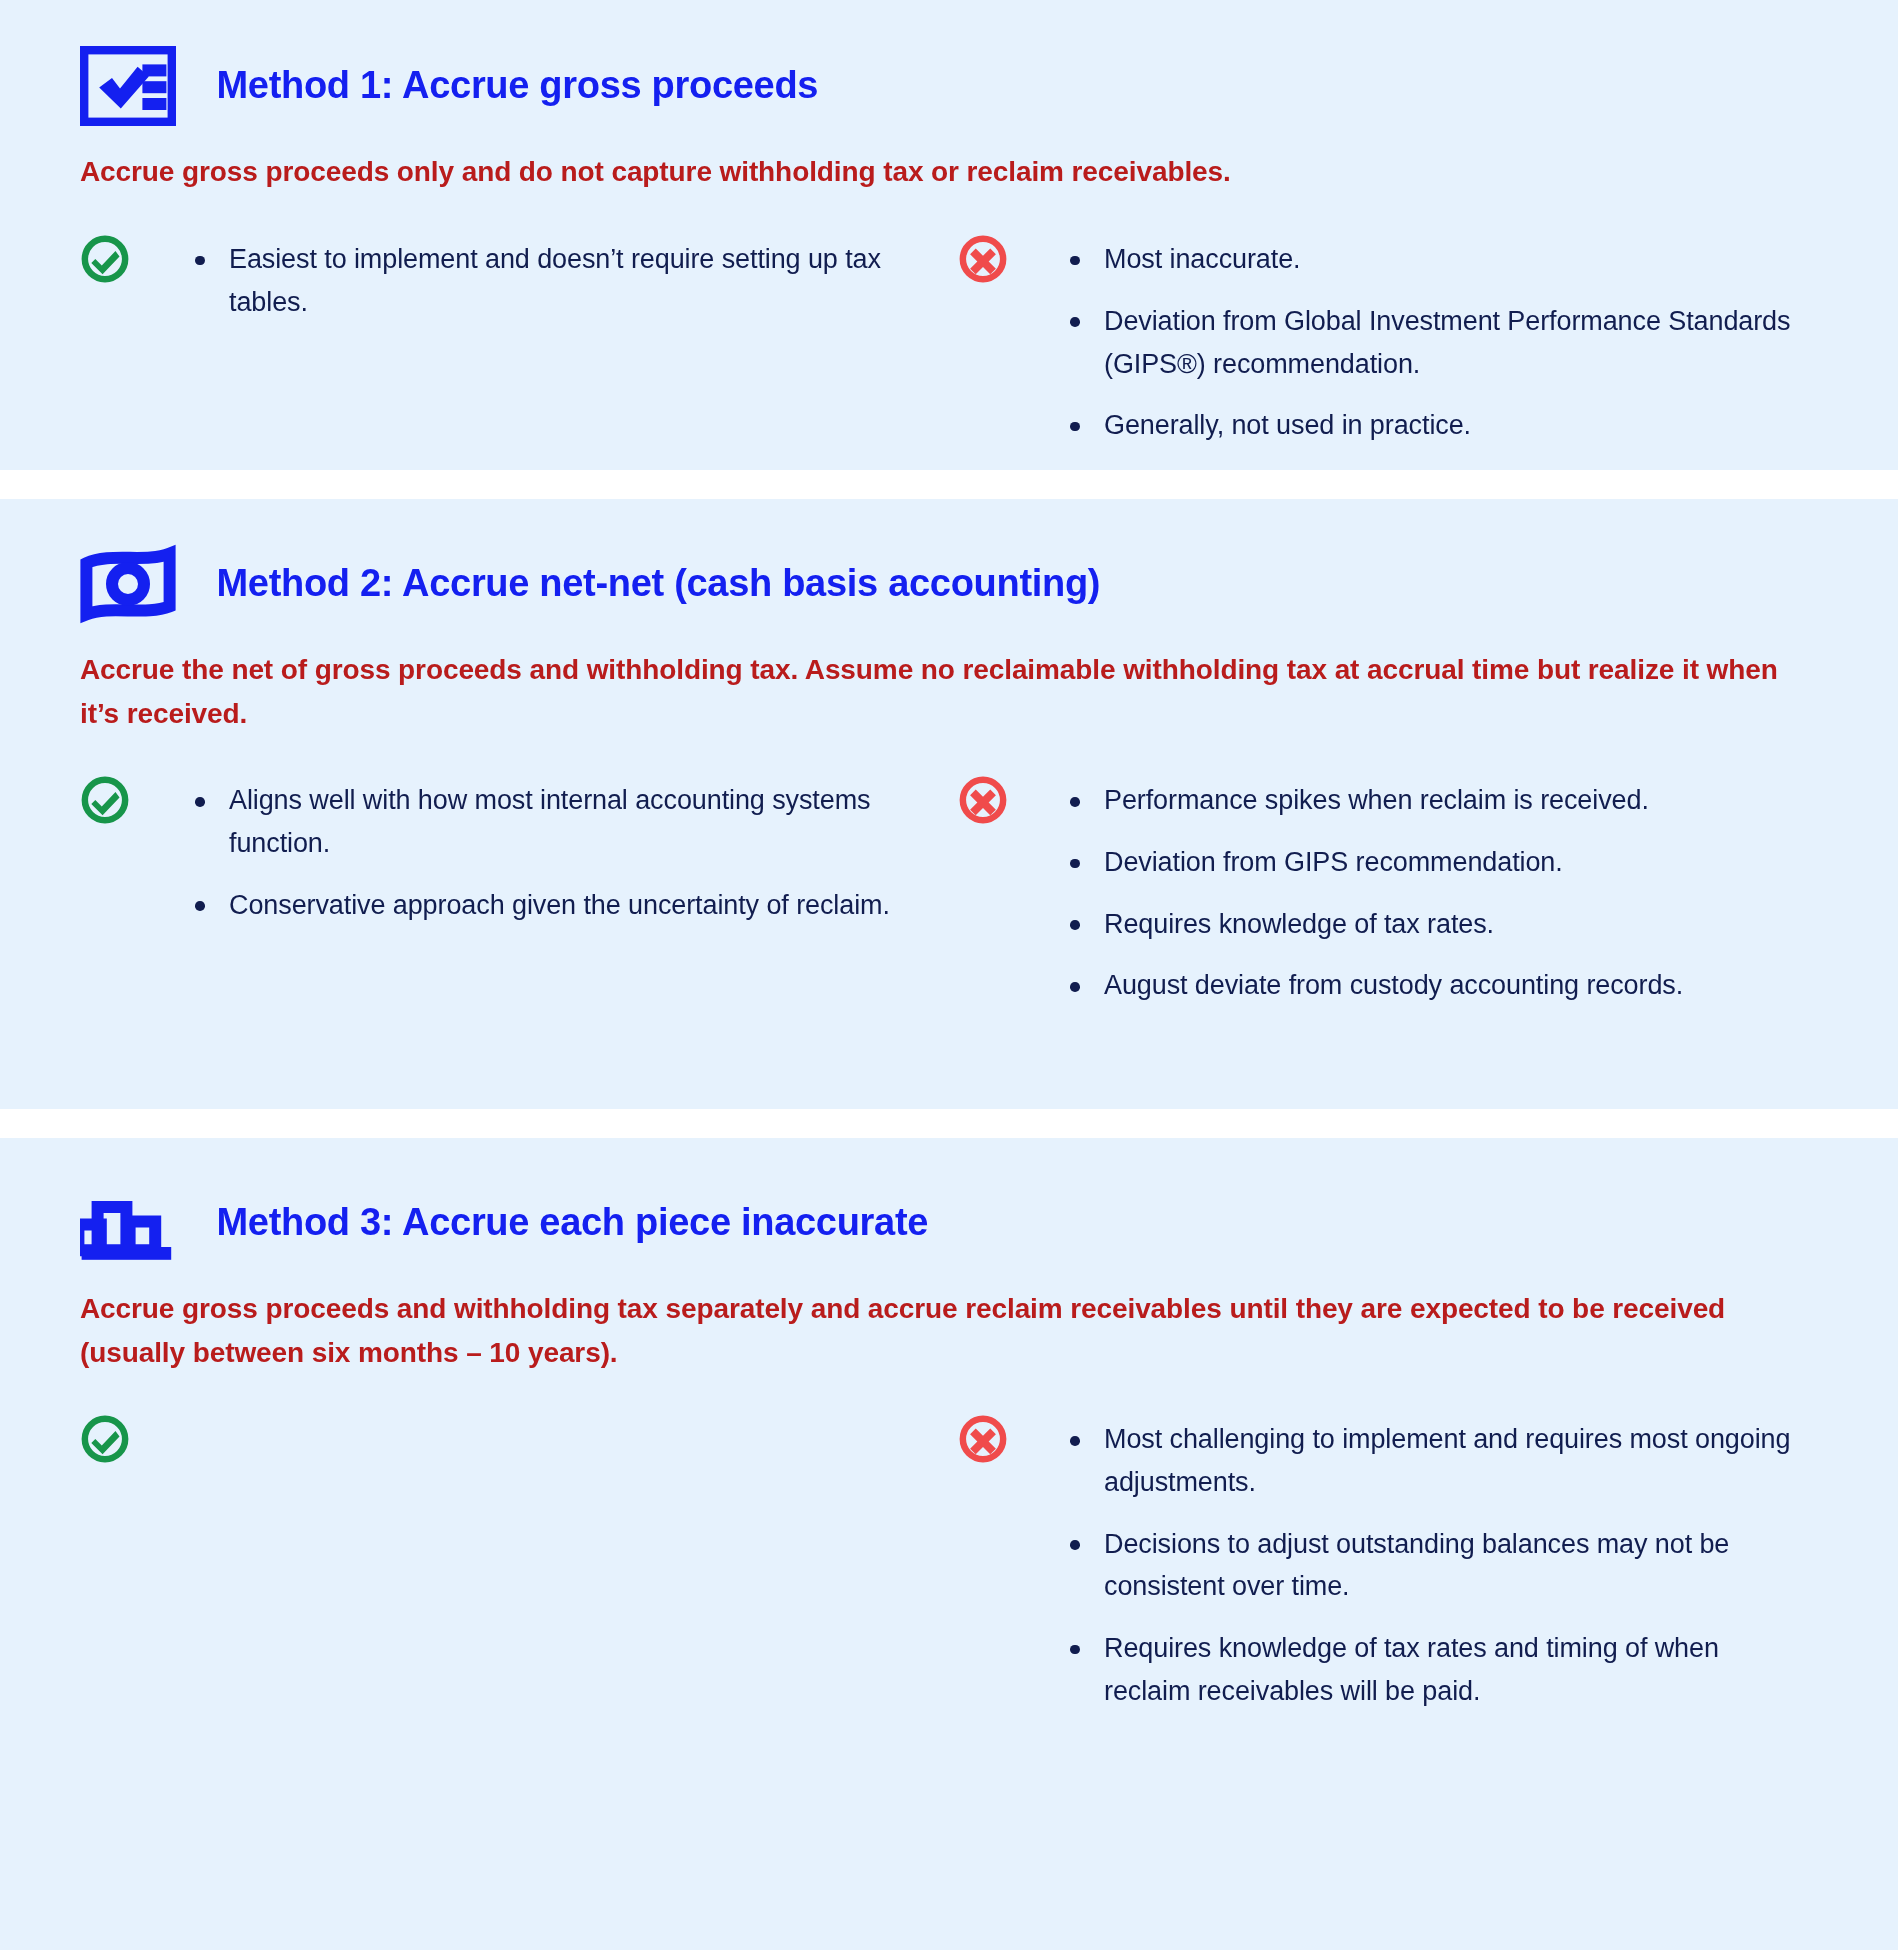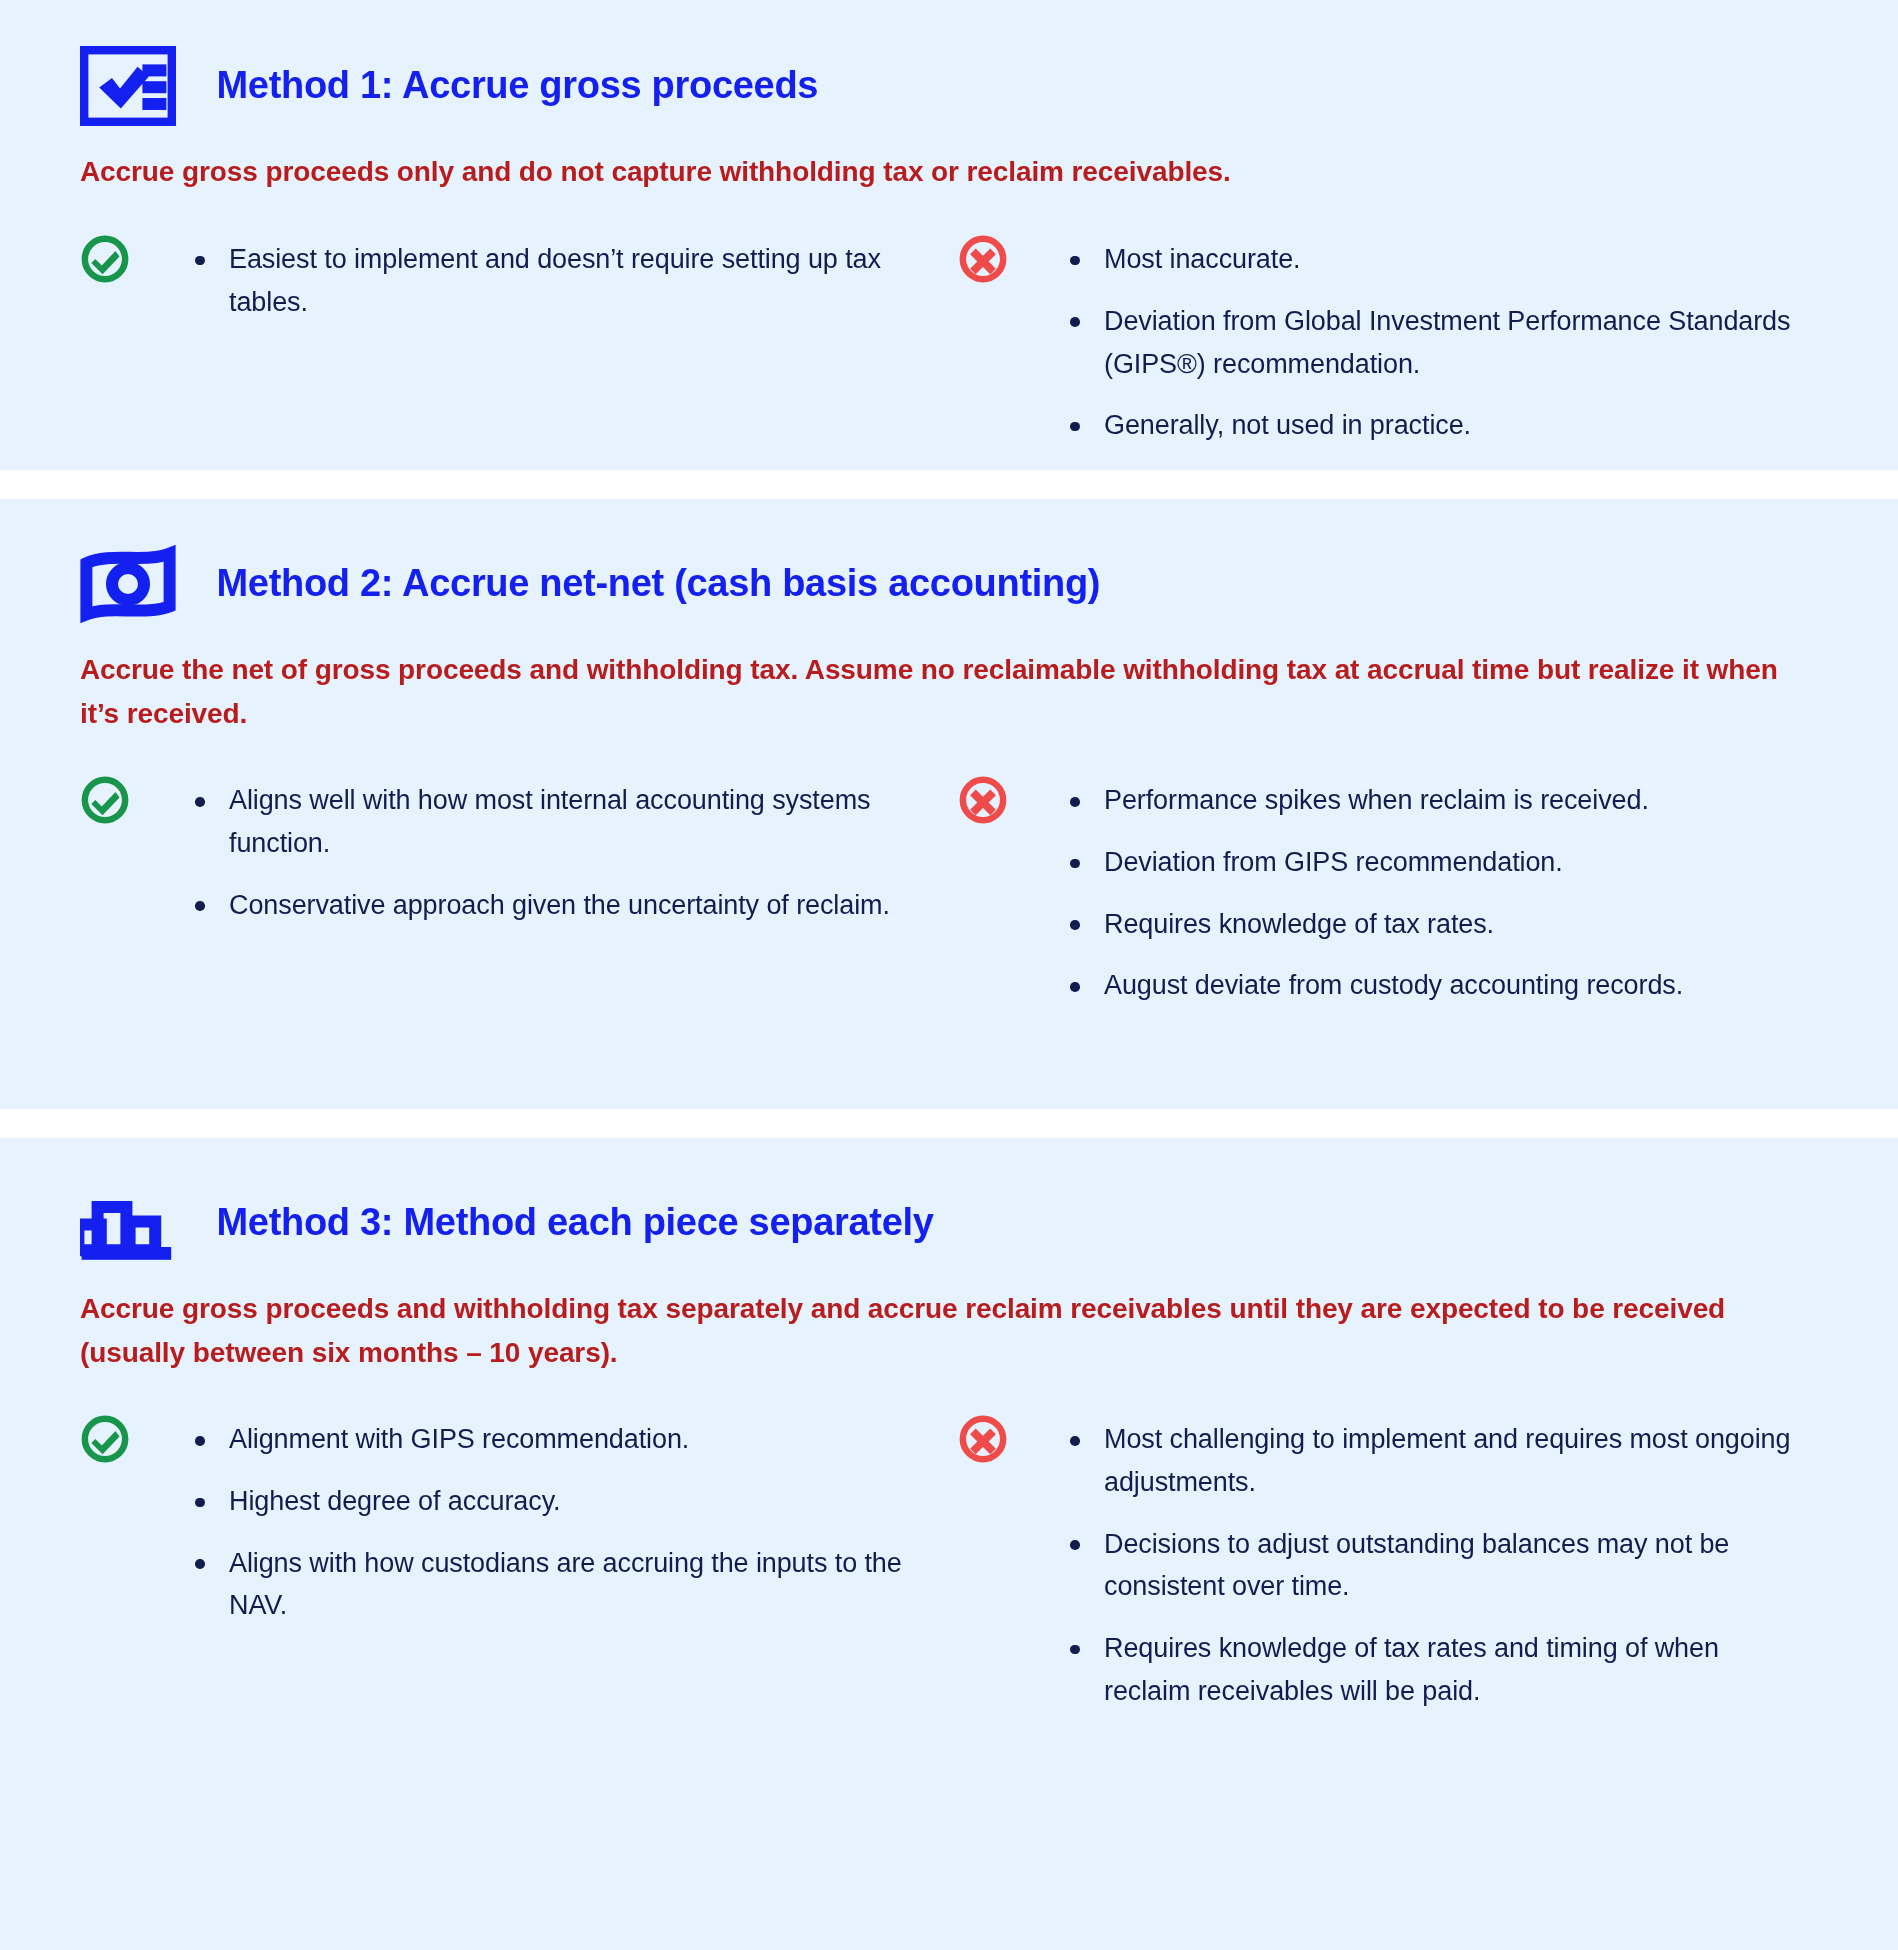--- a/index.html
+++ b/index.html
@@ -222,38 +222,33 @@
   <section class="panel panel-3">
     <div class="method-head">
       <span class="method-icon">
         <svg width="96" height="80" viewBox="0 0 120 100" aria-hidden="true">
           <path d="M22 30 L58 30 L58 84 L22 84 Z" fill="none" stroke="#1420f0" stroke-width="15"></path>
           <path d="M62 48 L94 48 L94 84 L62 84 Z" fill="none" stroke="#1420f0" stroke-width="15"></path>
           <path d="M-2 52 L26 52 L26 84 L-2 84 Z" fill="none" stroke="#1420f0" stroke-width="15"></path>
           <rect x="2" y="80" width="112" height="16" fill="#1420f0"></rect>
         </svg>
       </span>
-      <h2 class="method-title">Method 3: Method each piece separately</h2>
+      <h2 class="method-title">Method 3: Accrue each piece inaccurate</h2>
     </div>
 
     <p class="method-intro">Accrue gross proceeds and withholding tax separately and accrue reclaim receivables until they are expected to be received (usually between six months – 10 years).</p>
 
     <div class="cols">
       <div class="col col-pro">
         <span class="status-icon">
           <svg width="50" height="50" viewBox="0 0 62 62" aria-hidden="true">
             <circle cx="31" cy="31" r="25" fill="none" stroke="#17954a" stroke-width="8"></circle>
             <path d="M19 31 L27 39 L44 21 L49 28 L28 50 L14 36 Z" fill="#17954a"></path>
           </svg>
         </span>
-        <ul class="bullets">
-          <li>Alignment with GIPS recommendation.</li>
-          <li>Highest degree of accuracy.</li>
-          <li>Aligns with how custodians are accruing the inputs to the NAV.</li>
-        </ul>
       </div>
       <div class="col col-con">
         <span class="status-icon">
           <svg width="50" height="50" viewBox="0 0 62 62" aria-hidden="true">
             <circle cx="31" cy="31" r="25" fill="none" stroke="#f04b4b" stroke-width="8"></circle>
             <path d="M22 18 L31 27 L40 18 L47 25 L38 34 L47 43 L40 50 L31 41 L22 50 L15 43 L24 34 L15 25 Z" fill="#f04b4b"></path>
           </svg>
         </span>
         <ul class="bullets">
           <li>Most challenging to implement and requires most ongoing adjustments.</li>

